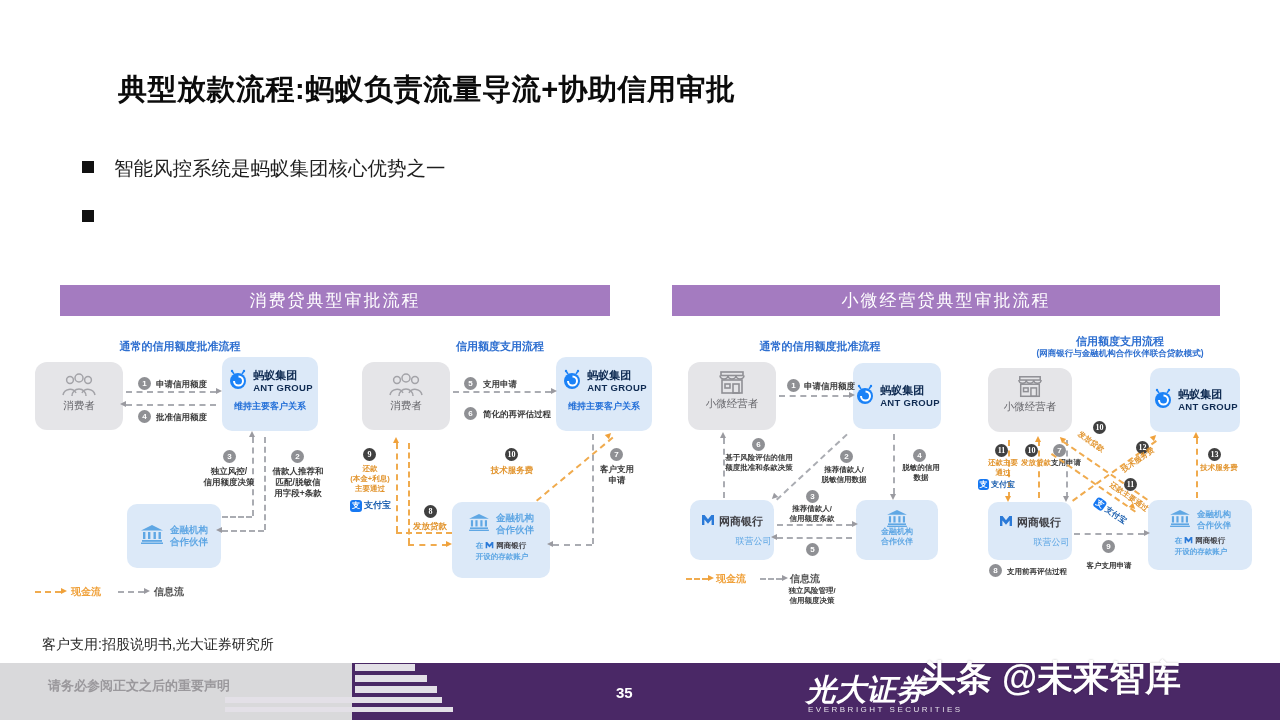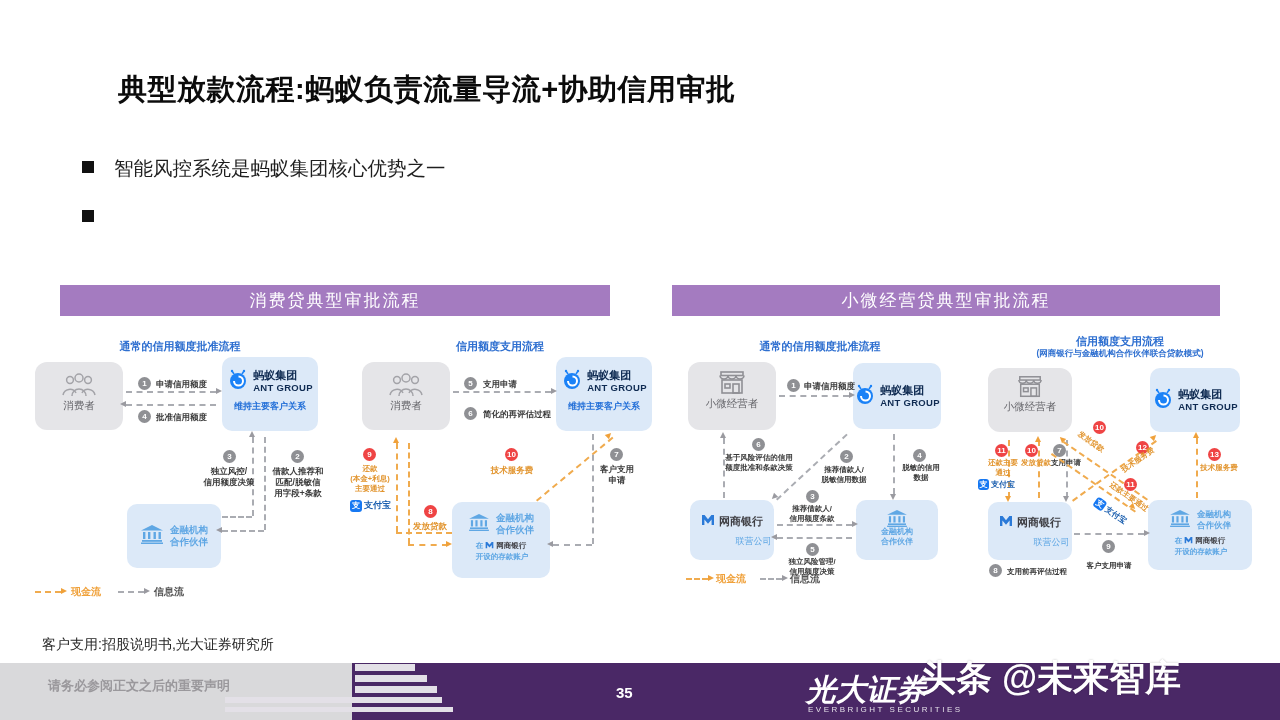--- a/index.html
+++ b/index.html
@@ -23,21 +23,21 @@
   .antname{color:#0f2b52;font-weight:700;font-size:11px;line-height:1.1;}
   .antname .en{font-size:9.5px;letter-spacing:0.3px;}
   .antrole{color:#2470d8;font-weight:bold;font-size:9px;text-align:center;}
   .fintext{color:#5fa7e4;font-weight:bold;font-size:9.5px;white-space:pre-line;line-height:1.25;text-align:left;}
   .fintext.small{font-size:8px;text-align:center;}
   .mybankname{color:#3f3f44;font-weight:bold;font-size:11px;}
   .mybankrole{color:#5fa7e4;font-size:9px;text-align:center;margin-left:43px;}
   .circ{width:13px;height:13px;border-radius:50%;color:#fff;font-size:8px;font-weight:bold;
         display:flex;align-items:center;justify-content:center;}
   .circ.g{background:#8f9094;}
-  .circ.o{background:#ef4444;}
+  .circ.o{background:#404040;font-family:Liberation Serif, serif;}
   .steplbl{font-size:8.5px;font-weight:bold;color:#3a3a3a;white-space:pre-line;line-height:1.3;text-align:center;}
   .steplbl.o{color:#e2952f;}
   .steplbl.tiny{font-size:7.5px;}
   .hl{border-top:2px dashed #aaacb2;height:0;}
   .hl.o{border-top-color:#f0ab4e;}
   .vl{border-left:2px dashed #aaacb2;width:0;}
   .vl.o{border-left-color:#f0ab4e;}
   .dl{border-top:2px dashed #f0ab4e;height:0;transform-origin:0 0;}
   .dl.g{border-top-color:#aaacb2;}
   .ah{width:0;height:0;border-style:solid;border-color:transparent;}
@@ -354,21 +354,21 @@
 数据</div>
 
   <div class="abs circ g" style="left:806px;top:490px;">3</div>
   <div class="abs steplbl tiny" style="left:780px;top:504px;width:64px;">推荐借款人/
 信用额度条款</div>
   <div class="abs hl" style="left:777px;top:524px;width:75px;"></div>
   <div class="abs ah ah-r" style="left:852px;top:520.5px;"></div>
   <div class="abs hl" style="left:777px;top:537px;width:75px;"></div>
   <div class="abs ah ah-l" style="left:771px;top:533.5px;"></div>
   <div class="abs circ g" style="left:806px;top:543px;">5</div>
-  <div class="abs steplbl tiny" style="left:778px;top:557px;width:68px;">独立风险管理/
+  <div class="abs steplbl tiny" style="left:778px;top:586px;width:68px;">独立风险管理/
 信用额度决策</div>
 
   <div class="abs hl o" style="left:686px;top:578px;width:22px;"></div>
   <div class="abs ah ah-r o" style="left:708px;top:574.5px;"></div>
   <div class="abs legendlbl o" style="left:716px;top:572px;">现金流</div>
   <div class="abs hl" style="left:760px;top:578px;width:22px;"></div>
   <div class="abs ah ah-r" style="left:782px;top:574.5px;"></div>
   <div class="abs legendlbl" style="left:790px;top:572px;">信息流</div>
 
   <div class="abs flowtitle" style="left:1040px;top:334px;width:160px;">信用额度支用流程</div>

